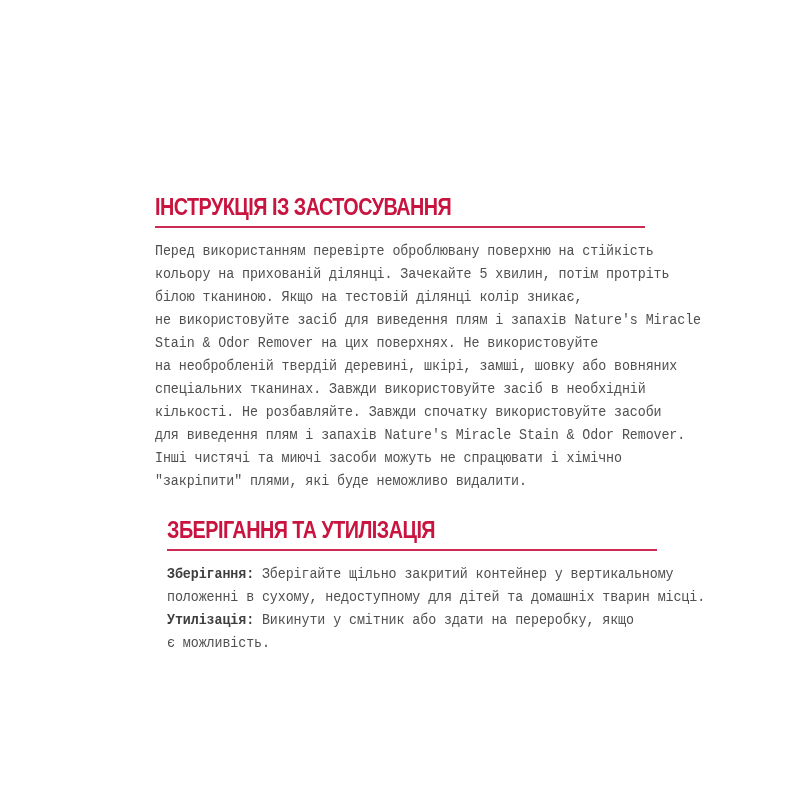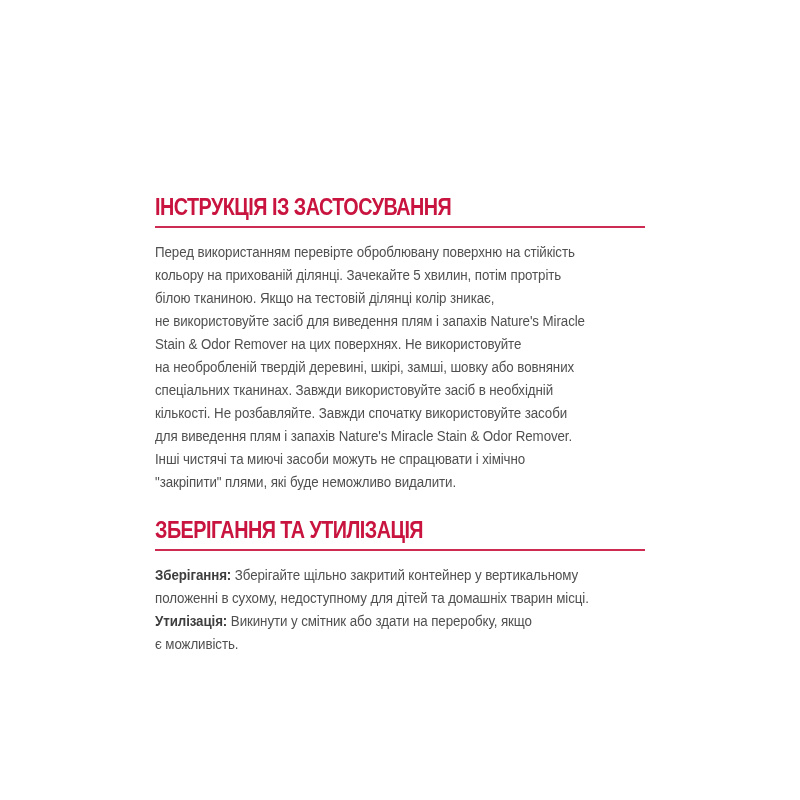--- a/index.html
+++ b/index.html
@@ -34,39 +34,40 @@
     }
     .rule {
       height: 2px;
       background: #c8143f;
       opacity: 0.9;
       width: 490px;
       margin-top: 4px;
       margin-bottom: 12px;
     }
     .para {
-      font-family: Liberation Sans, sans-serif;
+      font-family: Liberation Mono, monospace;
       font-size: 15.5px;
       color: #505050;
       line-height: 23px;
       margin: 0;
     }
     .line {
       display: block;
       white-space: nowrap;
       transform: scaleX(0.86);
       transform-origin: left center;
       letter-spacing: -0.1px;
     }
     .bold-label {
       font-weight: bold;
       color: #3e3e3e;
     }
     .section2 {
       margin-top: 22px;
+      margin-left: 12px;
     }
   </style>
 </head>
 <body>
 
 <div class="content">
 
   <section>
     <h2 class="section-title">ІНСТРУКЦІЯ ІЗ ЗАСТОСУВАННЯ</h2>
     <div class="rule"></div>

